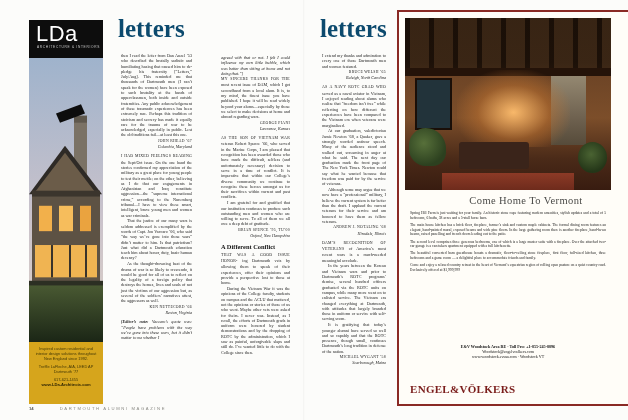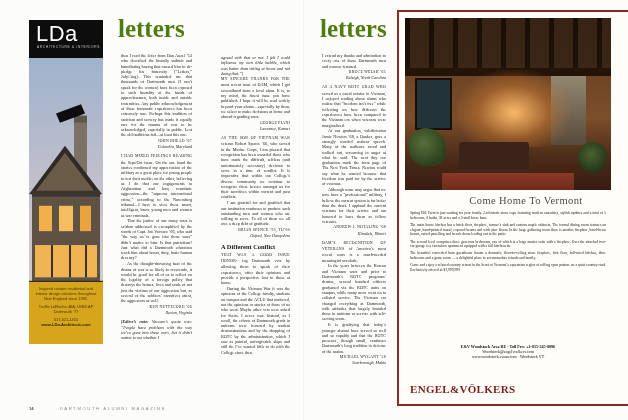--- a/index.html
+++ b/index.html
@@ -2,37 +2,37 @@
 <html><head>
 <meta charset="utf-8">
 <style>
   html,body{margin:0;padding:0;background:#e9e9e6;}
   #canvas{position:relative;width:628px;height:420px;background:#fcfcfa;overflow:hidden;
           font-family:"Liberation Serif",serif;color:#1a1a1a;}
   .seam{position:absolute;left:303px;top:0;width:2px;height:420px;
         background:linear-gradient(90deg,rgba(0,0,0,.04),rgba(0,0,0,0));}
 
   
-  #lda{position:absolute;left:29px;top:20px;width:74px;height:324px;background:#111;}
+  #lda{position:absolute;left:29px;top:20px;width:74px;height:384px;background:#111;}
   .lda-head{height:38px;background:#0d0d0d;position:relative;}
   .lda-logo{font-family:"Liberation Sans",sans-serif;font-size:22px;line-height:22px;
             color:#fff;padding:3px 0 0 7px;letter-spacing:.5px;}
   .lda-tag{font-family:"Liberation Sans",sans-serif;font-size:3.2px;letter-spacing:.7px;
            color:#c9c9c9;padding-left:8px;}
   .lda-photo{width:74px;height:284px;display:block;}
   .lda-box{position:absolute;left:0;bottom:0;width:74px;height:62px;background:#d6a51c;
            text-align:center;font-family:"Liberation Sans",sans-serif;color:#463a06;}
   .lda-blurb{font-size:3.9px;line-height:5px;padding:4px 5px 0;}
   .lda-line{font-size:3.9px;line-height:5px;}
   .lda-gap{height:3px;}
   .lda-web{font-size:4.1px;font-weight:bold;color:#2e2503;}
 
   
   .letters-h{position:absolute;font-family:"Liberation Serif",serif;font-weight:bold;
-             font-size:25px;line-height:25px;color:#4d7c0f;}
+             font-size:25px;line-height:25px;color:#0c4a6e;}
   .col{position:absolute;font-size:4.2px;line-height:5.3px;text-align:justify;color:#222;}
   .col .para{margin:0 0 0.5px;}
   .col .para.ind{text-indent:6px;}
   .col .sc{font-size:3.9px;letter-spacing:.25px;}
   .col .sig{text-align:right;margin:1px 0 4px;}
   .col .sig .nm{font-size:3.8px;letter-spacing:.3px;}
   .col .sig .pl{font-style:italic;font-size:4.1px;}
   .col .sub{font-weight:bold;font-size:6.4px;line-height:7px;margin:4.5px 0 2px;
             text-align:left;color:#151515;}
   .col .note{font-style:italic;margin:2px 0 0;}

